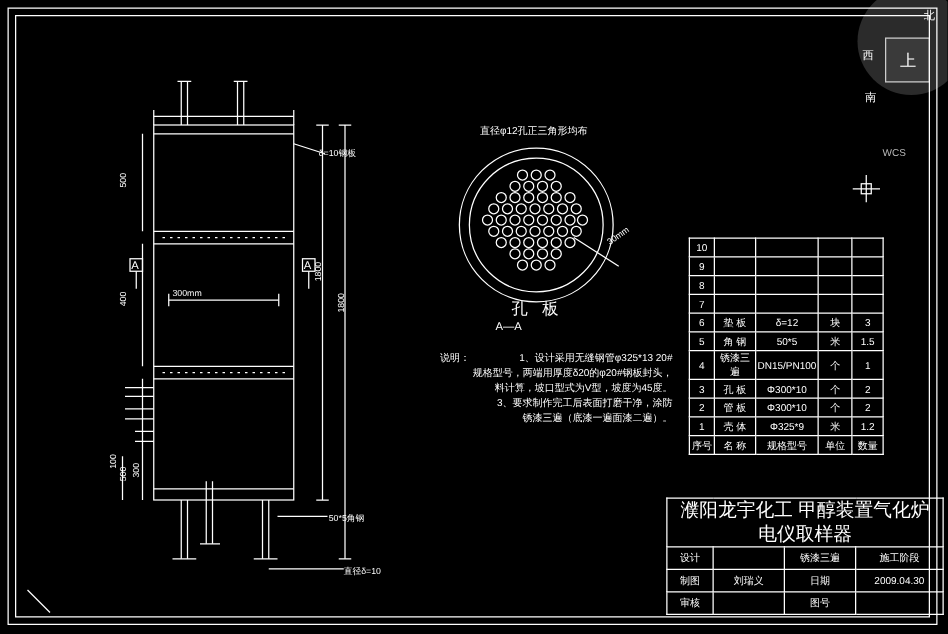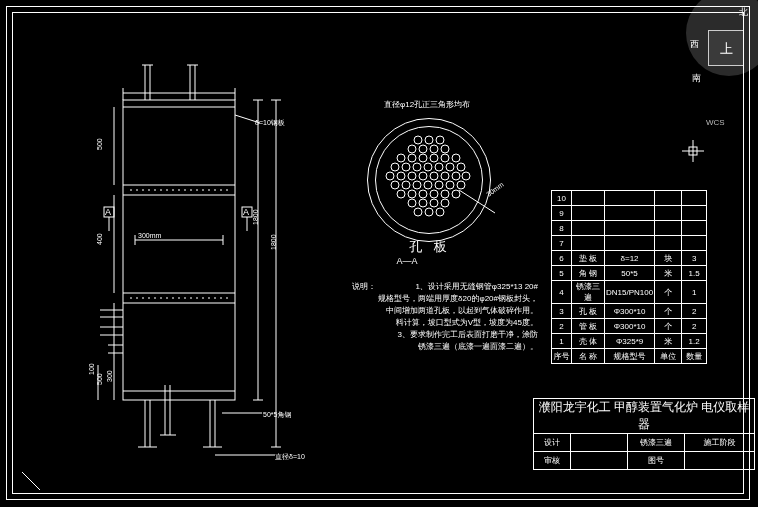--- a/index.html
+++ b/index.html
@@ -215,21 +215,20 @@
     </g>
     <line x1="92" y1="72" x2="128" y2="95" stroke="#ffffff" stroke-width="1"></line>
   </svg>
   <div class="abs t7" style="left:485px;top:192px;transform:rotate(-35deg);transform-origin:left top;">30mm</div>
   <div class="abs t13 ctr" style="left:395px;top:238px;width:70px;letter-spacing:4px;">孔 板</div>
   <div class="abs t9 ctr" style="left:372px;top:256px;width:70px;">A—A</div>
 
   <div class="note">
     <div>1、设计采用无缝钢管φ325*13  20#</div>
     <div>规格型号，两端用厚度δ20的φ20#钢板封头，</div>
-    <div>中间增加两道孔板，以起到气体破碎作用。</div>
     <div>料计算，坡口型式为V型，坡度为45度。</div>
     <div>3、要求制作完工后表面打磨干净，涂防</div>
     <div>锈漆三遍（底漆一遍面漆二遍）。</div>
   </div>
   <div class="abs t8" style="left:352px;top:281px;">说明：</div>
 
   <table class="tbl">
     <tbody>
         <tr>
       <td class="c0">10</td>
@@ -307,29 +306,35 @@
       <td class="c2">规格型号</td>
       <td class="c3">单位</td>
       <td class="c4">数量</td>
     </tr>
   </tbody>
     </table>
 
   <table class="title-blk">
     <tbody>
         <tr>
-      <td colspan="4" style="width:205px;font-size:12px;text-align:center;">濮阳龙宇化工 甲醇装置气化炉 电仪取样器</td>
+      <td colspan="4" style="width:205px;font-size:15px;text-align:center;">濮阳龙宇化工 甲醇装置气化炉 电仪取样器</td>
     </tr>
     <tr>
       <td style="width:32px;">设计</td>
       <td style="width:52px;"></td>
       <td style="width:52px;">锈漆三遍</td>
       <td style="width:65px;">施工阶段</td>
     </tr>
     <tr>
+      <td>制图</td>
+      <td>刘瑞义</td>
+      <td>日期</td>
+      <td>2009.04.30</td>
+    </tr>
+    <tr>
       <td>审核</td>
       <td></td>
       <td>图号</td>
       <td></td>
     </tr>
   </tbody>
     </table>
 
   <svg class="corner-mark" viewBox="0 0 22 22">
     <line x1="2" y1="2" x2="20" y2="20" stroke="#ffffff" stroke-width="1"></line>

